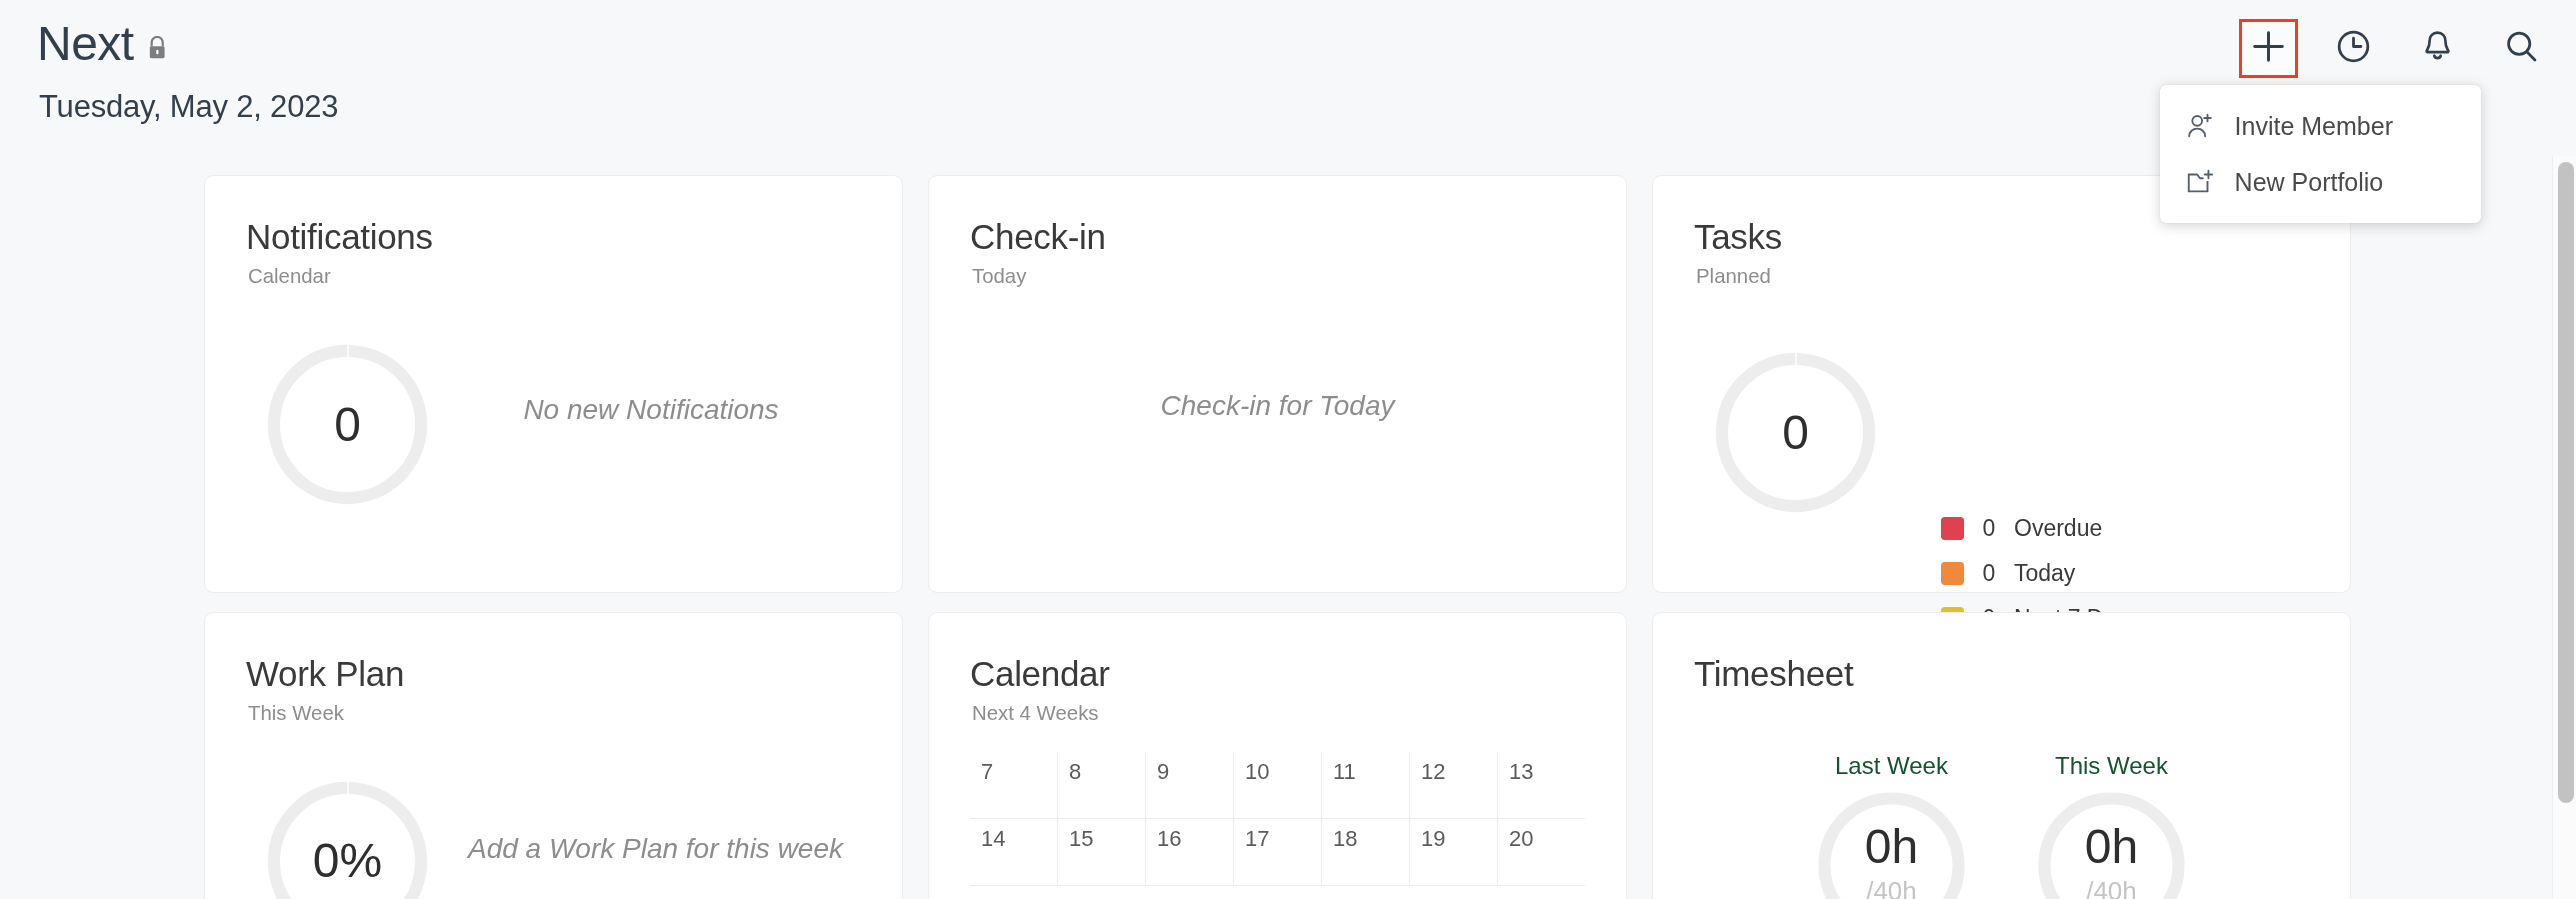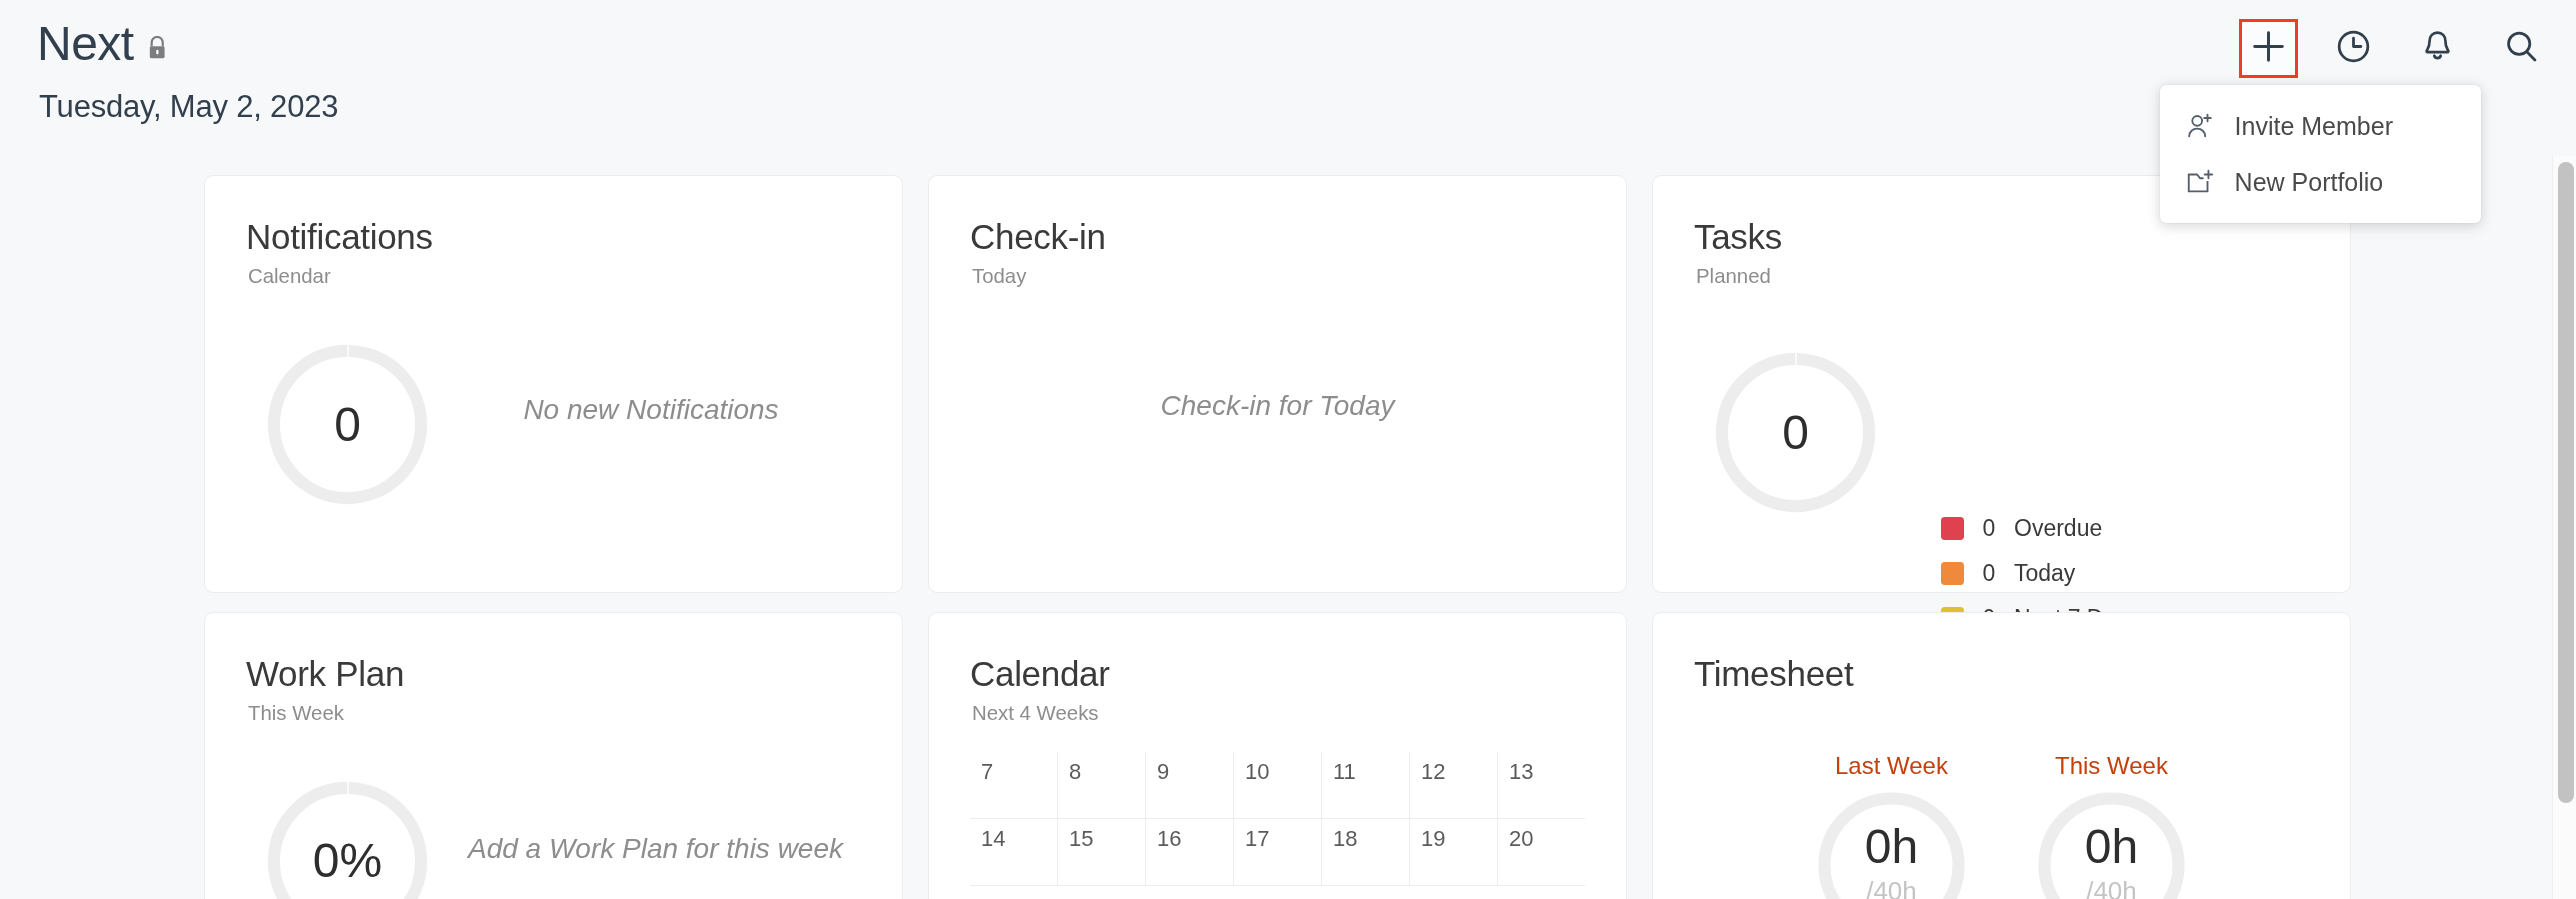--- a/index.html
+++ b/index.html
@@ -218,21 +218,21 @@
   #timesheet-cols {
     position: absolute;
     left: 0; right: 0; top: 139px;
     display: flex;
     justify-content: center;
     gap: 71px;
   }
   .ts-col { display: flex; flex-direction: column; align-items: center; }
   .ts-head {
     font-size: 24px;
-    color: #c2410c;
+    color: #14532d;
     margin-bottom: 11px;
   }
 
   
   #scrollbar-track {
     position: absolute;
     right: 0; top: 156px;
     width: 24px; bottom: 0;
     background: #fbfbfc;
     border-left: 0.9px solid #eeeeef;

